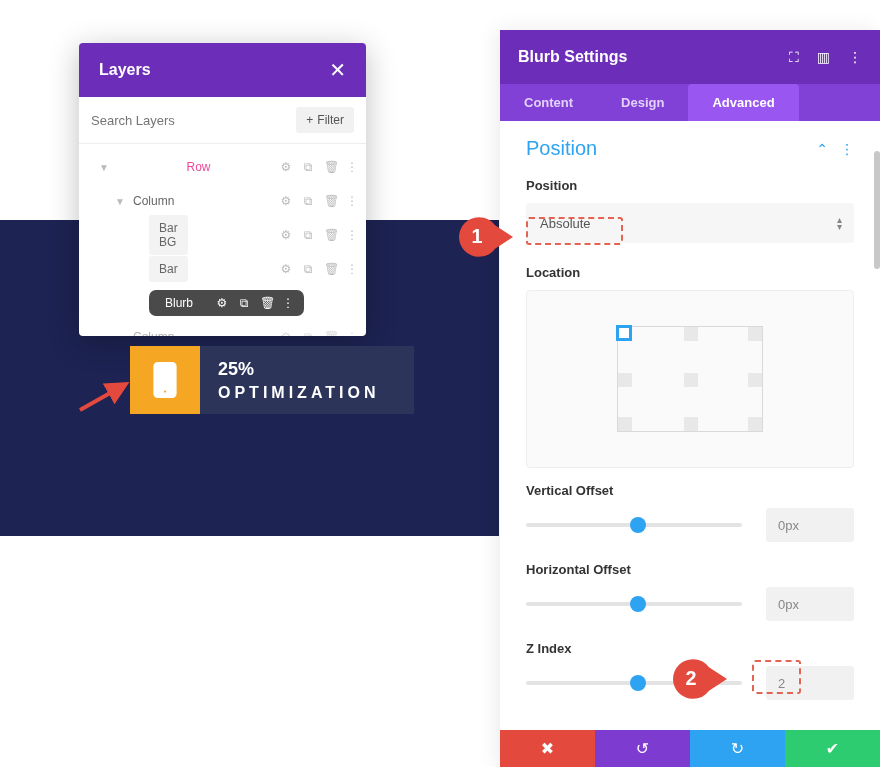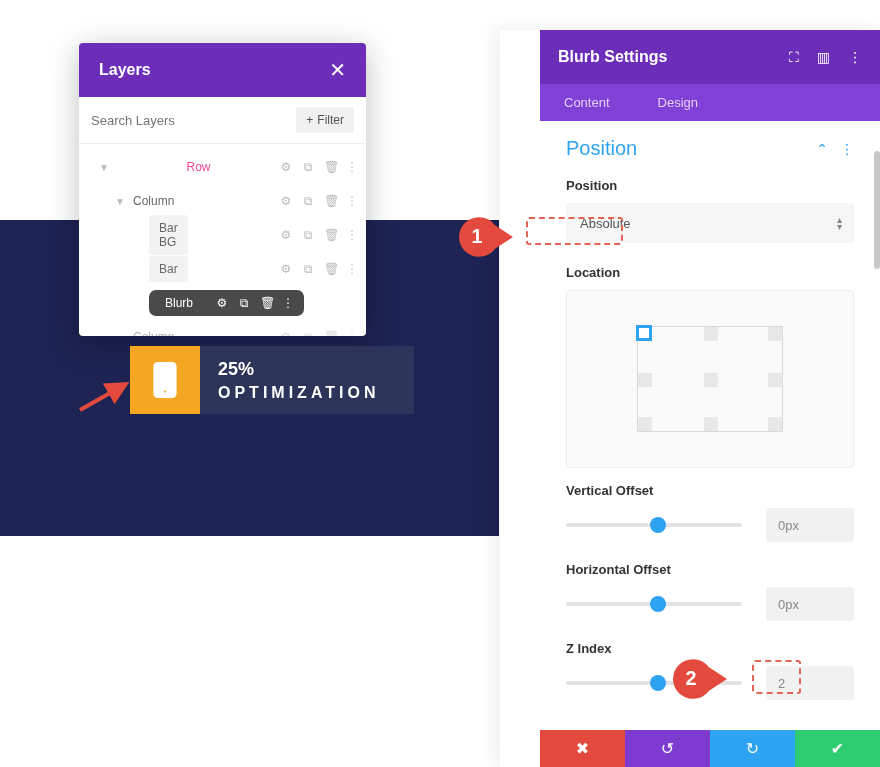--- a/index.html
+++ b/index.html
@@ -38,25 +38,25 @@
 .badge-icon { width: 70px; height: 68px; background: #f5a623; display: flex; align-items: center; justify-content: center; }
 .badge-icon svg { width: 26px; height: 38px; }
 .badge-text { padding-left: 18px; color: #fff; }
 .badge-pct { font-size: 18px; font-weight: 700; }
 .badge-lbl { font-size: 16px; letter-spacing: 4px; font-weight: 600; margin-top: 4px; }
 
 
 .arrow-ann { position: absolute; left: 76px; top: 376px; }
 
 
-.settings { position: absolute; left: 500px; top: 30px; width: 380px; height: 737px; background: #fff; box-shadow: -4px 0 20px rgba(0,0,0,0.08); display: flex; flex-direction: column; padding-left: 40px; }
+.settings { position: absolute; left: 500px; top: 30px; width: 380px; height: 737px; background: #fff; box-shadow: -4px 0 20px rgba(0,0,0,0.08); display: flex; flex-direction: column; }
 .settings-header { background: #6c2eb9; color: #fff; height: 54px; display: flex; align-items: center; justify-content: space-between; padding: 0 18px; }
 .settings-title { font-size: 16px; font-weight: 600; }
 .header-icons { display: flex; gap: 18px; font-size: 14px; }
-.tabs { background: #8141d6; display: flex; height: 37px; }
+.tabs { background: #8141d6; display: flex; height: 37px; font-weight: bold; }
 .tab { padding: 0 24px; display: flex; align-items: center; color: #e3d0fb; font-size: 13px; cursor: pointer; }
 .tab.active { background: #9956f0; color: #fff; border-radius: 4px 4px 0 0; }
 .settings-body { flex: 1; padding: 16px 26px; overflow: hidden; }
 .section-head { display: flex; justify-content: space-between; align-items: center; margin-bottom: 18px; }
 .section-title { color: #2ea3f2; font-size: 20px; font-weight: 400; }
 .section-icons { display: flex; gap: 12px; color: #2ea3f2; font-size: 14px; }
 .field-label { font-size: 13px; font-weight: 600; color: #333; margin-bottom: 10px; }
 .select-wrap { position: relative; background: #f6f6f6; border-radius: 3px; height: 40px; display: flex; align-items: center; padding: 0 14px; font-size: 13px; color: #555; }
 .select-wrap .caret { position: absolute; right: 12px; font-size: 10px; color: #888; line-height: 7px; }
 .callout-box { position: absolute; border: 2px dashed #e36452; border-radius: 3px; pointer-events: none; }
@@ -191,20 +191,21 @@
     <span class="settings-title">Blurb Settings</span>
     <div class="header-icons">
       <span>⛶</span>
       <span>▥</span>
       <span>⋮</span>
     </div>
   </div>
   <div class="tabs">
     <div class="tab">Content</div>
     <div class="tab">Design</div>
+    <div class="tab active">Advanced</div>
   </div>
   <div class="settings-body">
     <div class="scroll-stub"></div>
     <div class="section-head">
       <span class="section-title">Position</span>
       <div class="section-icons">
         <span>⌃</span>
         <span>⋮</span>
       </div>
     </div>

